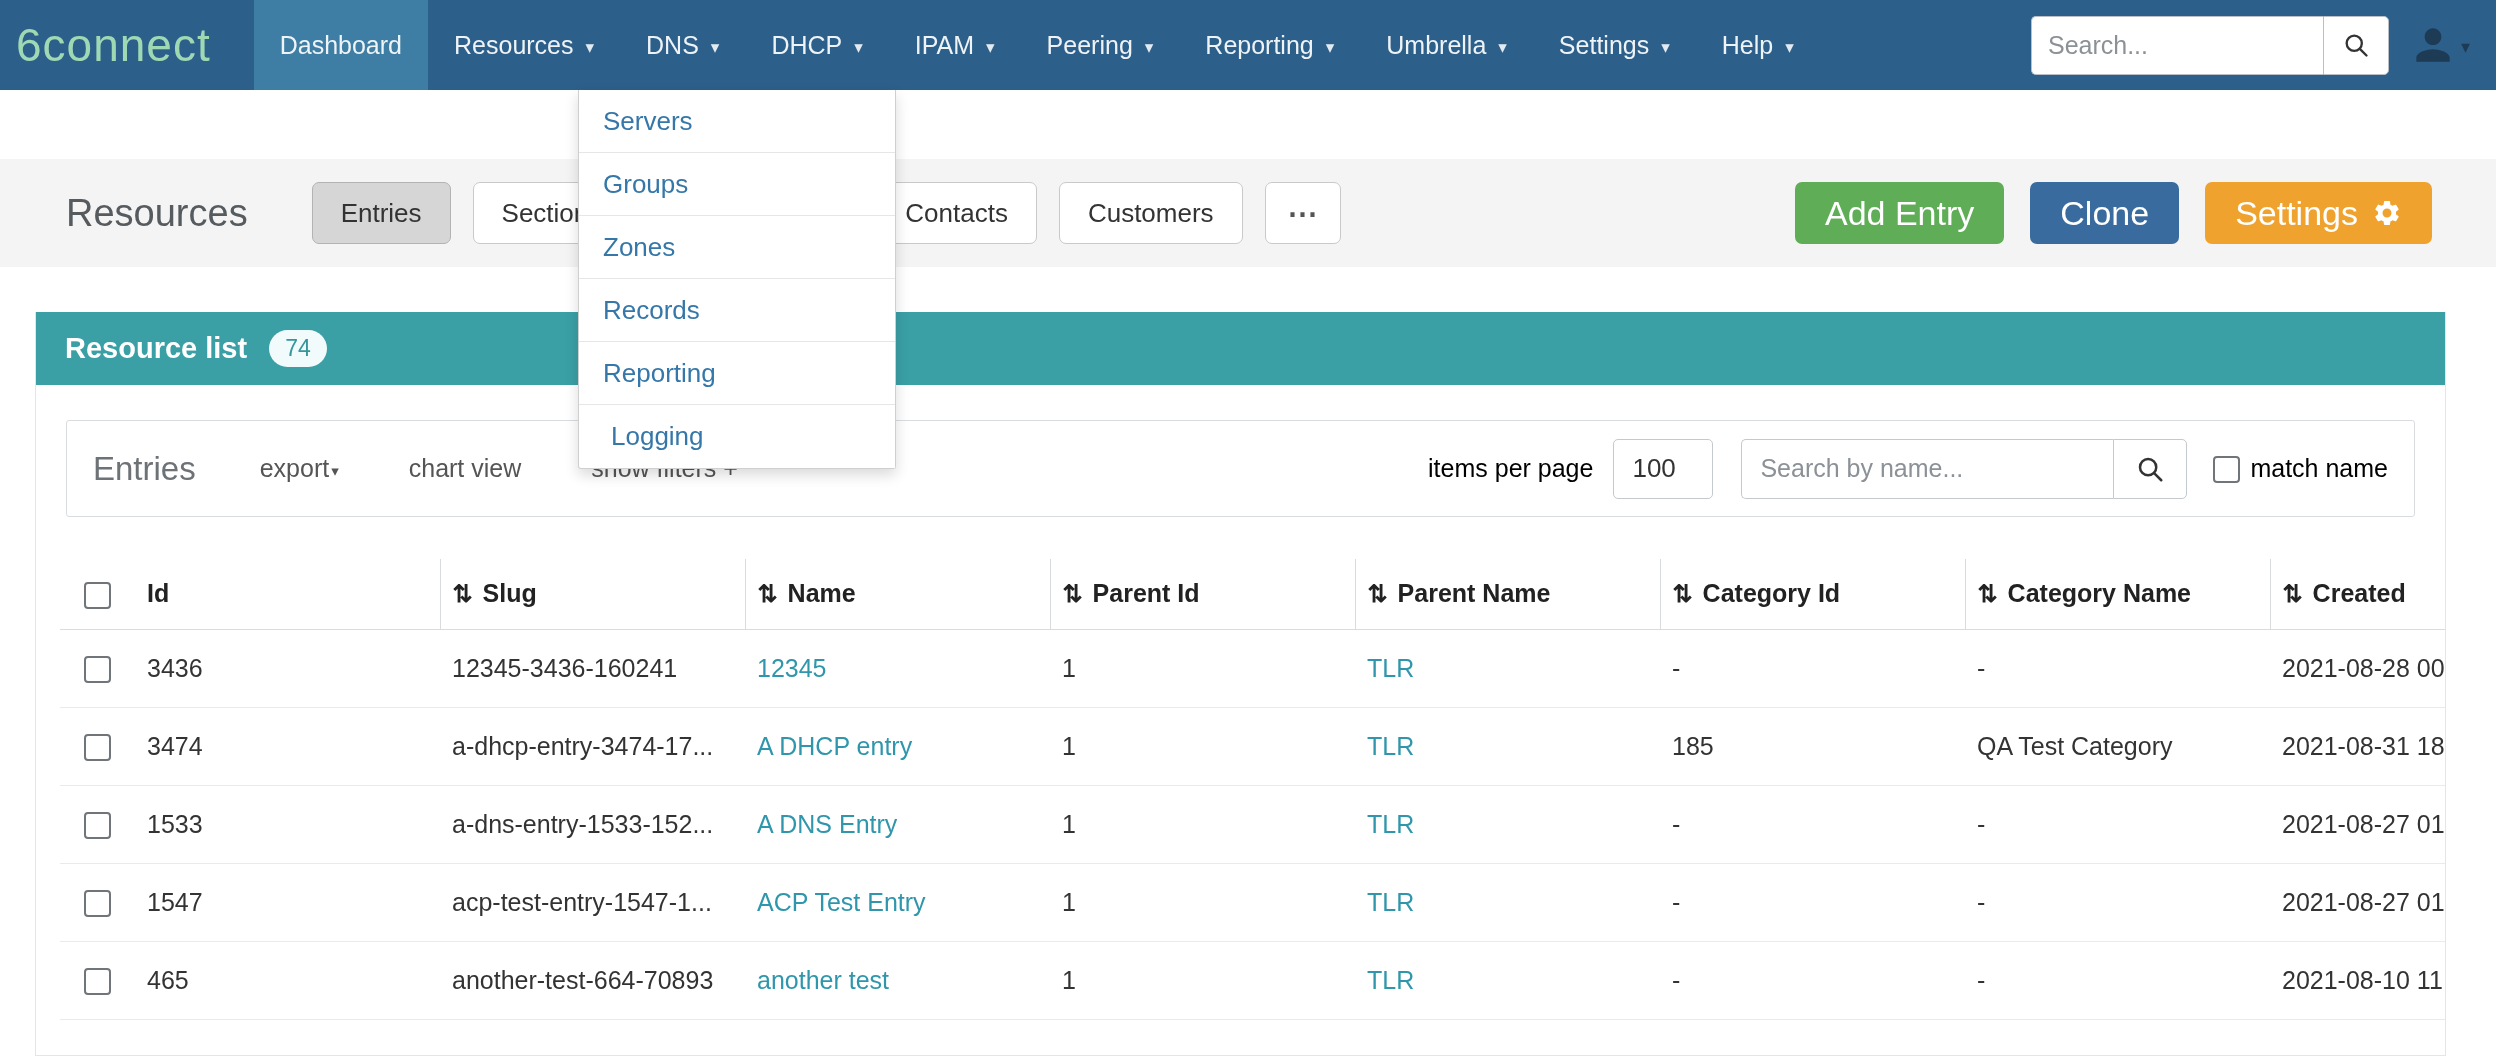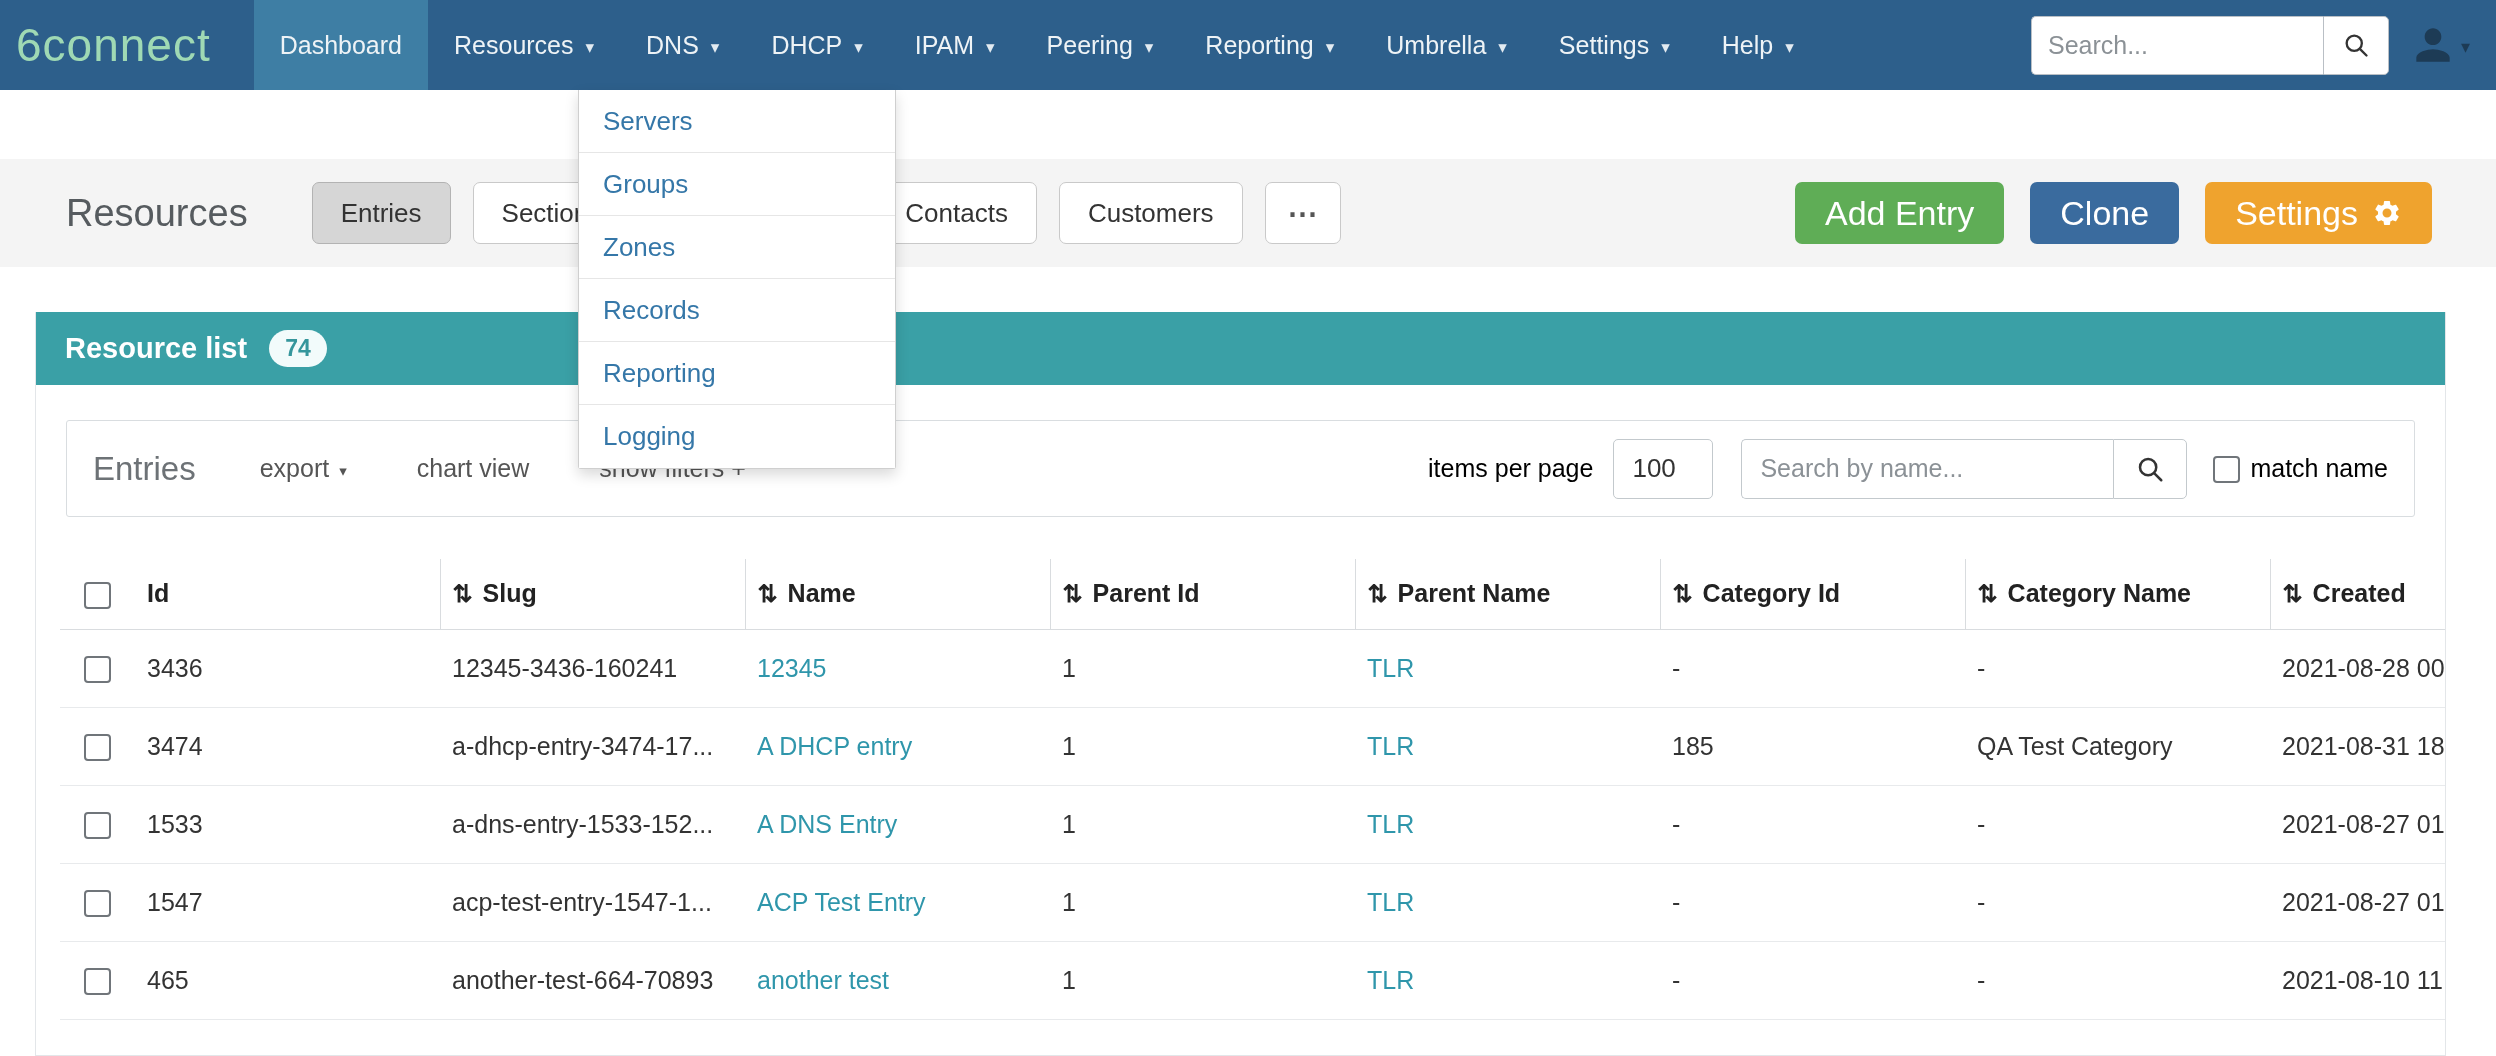--- a/index.html
+++ b/index.html
@@ -26,21 +26,21 @@
                 border-radius: 0 5px 5px 0; display: flex; align-items: center; justify-content: center; cursor: pointer; }
   .user-menu { display: flex; align-items: center; gap: 8px; cursor: pointer; }
   .caret.dark { color: #1d3b55; font-size: 18px; }
 
   
   .dropdown { position: absolute; top: 90px; left: 578px; width: 318px; background: #fff;
               border: 1px solid #cfcfcf; border-top: none; box-shadow: 0 6px 14px rgba(0,0,0,0.15);
               z-index: 100; border-radius: 0 0 3px 3px; }
   .dropdown-item { height: 63px; display: flex; align-items: center; padding: 0 24px;
                    font-size: 26px; color: #3577a8; border-bottom: 1px solid #e6e6e6; cursor: pointer; background:#fff; }
-  .dropdown-item:last-child { border-bottom: none; }
+  .dropdown-item:last-child { border-bottom: none; margin-left: 8px; }
 
   
   .res-band { position: absolute; top: 159px; left: 0; width: 2496px; height: 108px;
               background: #f4f4f4; display: flex; align-items: center; padding: 0 64px 0 66px; z-index: 1; }
   .page-title { font-size: 38px; color: #565b5f; margin-right: 64px; }
   .tabs { display: flex; align-items: center; gap: 22px; }
   .tab { height: 62px; padding: 0 28px; border: 1px solid #c9c9c9; border-radius: 7px;
          background: #fff; font-size: 26px; color: #333; display: inline-flex; align-items: center;
          cursor: pointer; font-family: "Liberation Sans", sans-serif; white-space: nowrap; }
   .tab.active { background: #d6d6d6; border-color: #b3b3b3; }
@@ -53,29 +53,29 @@
   .btn-green  { background: #5fad56; }
   .btn-blue   { background: #3a6b9e; }
   .btn-orange { background: #efa32e; }
 
   
   .panel { position: absolute; top: 312px; left: 35px; width: 2411px; height: 744px;
            background: #fff; overflow: hidden; border: 1px solid #e3e6e9; border-top: none; }
   .panel-head { height: 73px; background: #3aa0a6; display: flex; align-items: center;
                 gap: 22px; padding: 0 30px; margin: 0 -1px; }
   .panel-title { color: #fff; font-size: 29px; font-weight: bold; }
-  .count-badge { background: #f2fbfb; color: #35969c; font-size: 23px; font-weight: bold;
+  .count-badge { background: #f2fbfb; color: #35969c; font-size: 23px; font-weight: normal;
                  padding: 5px 16px; border-radius: 999px; }
 
   
   .toolbar { margin: 35px 30px 0 30px; height: 97px; border: 1px solid #d9dde0; border-radius: 3px;
              display: flex; align-items: center; padding: 0 26px; }
   .tb-title { font-size: 33px; color: #6d7276; margin-right: 64px; }
   .tb-link { font-size: 25px; color: #555; margin-right: 70px; display: inline-flex;
-             align-items: center; gap: 10px; cursor: pointer; white-space: nowrap; }
+             align-items: center; gap: 2px; cursor: pointer; white-space: nowrap; }
   .tb-caret { font-size: 15px; color: #555; transform: translateY(2px); }
   .tb-right { margin-left: auto; display: flex; align-items: center; }
   .tb-label { font-size: 25px; color: #000000; margin-right: 20px; white-space: nowrap; }
   .per-page { width: 100px; height: 60px; border: 1px solid #c3c9cd; border-radius: 5px;
               font-size: 26px; color: #333; padding: 0 0 0 18px; margin-right: 28px;
               font-family: "Liberation Sans", sans-serif; outline: none; }
   .name-search-group { display: flex; align-items: center; margin-right: 26px; }
   .name-search-input { width: 372px; height: 60px; border: 1px solid #c3c9cd; border-right: none;
                        border-radius: 5px 0 0 5px; font-size: 25px; color: #333; padding: 0 18px;
                        font-family: "Liberation Sans", sans-serif; outline: none; }

